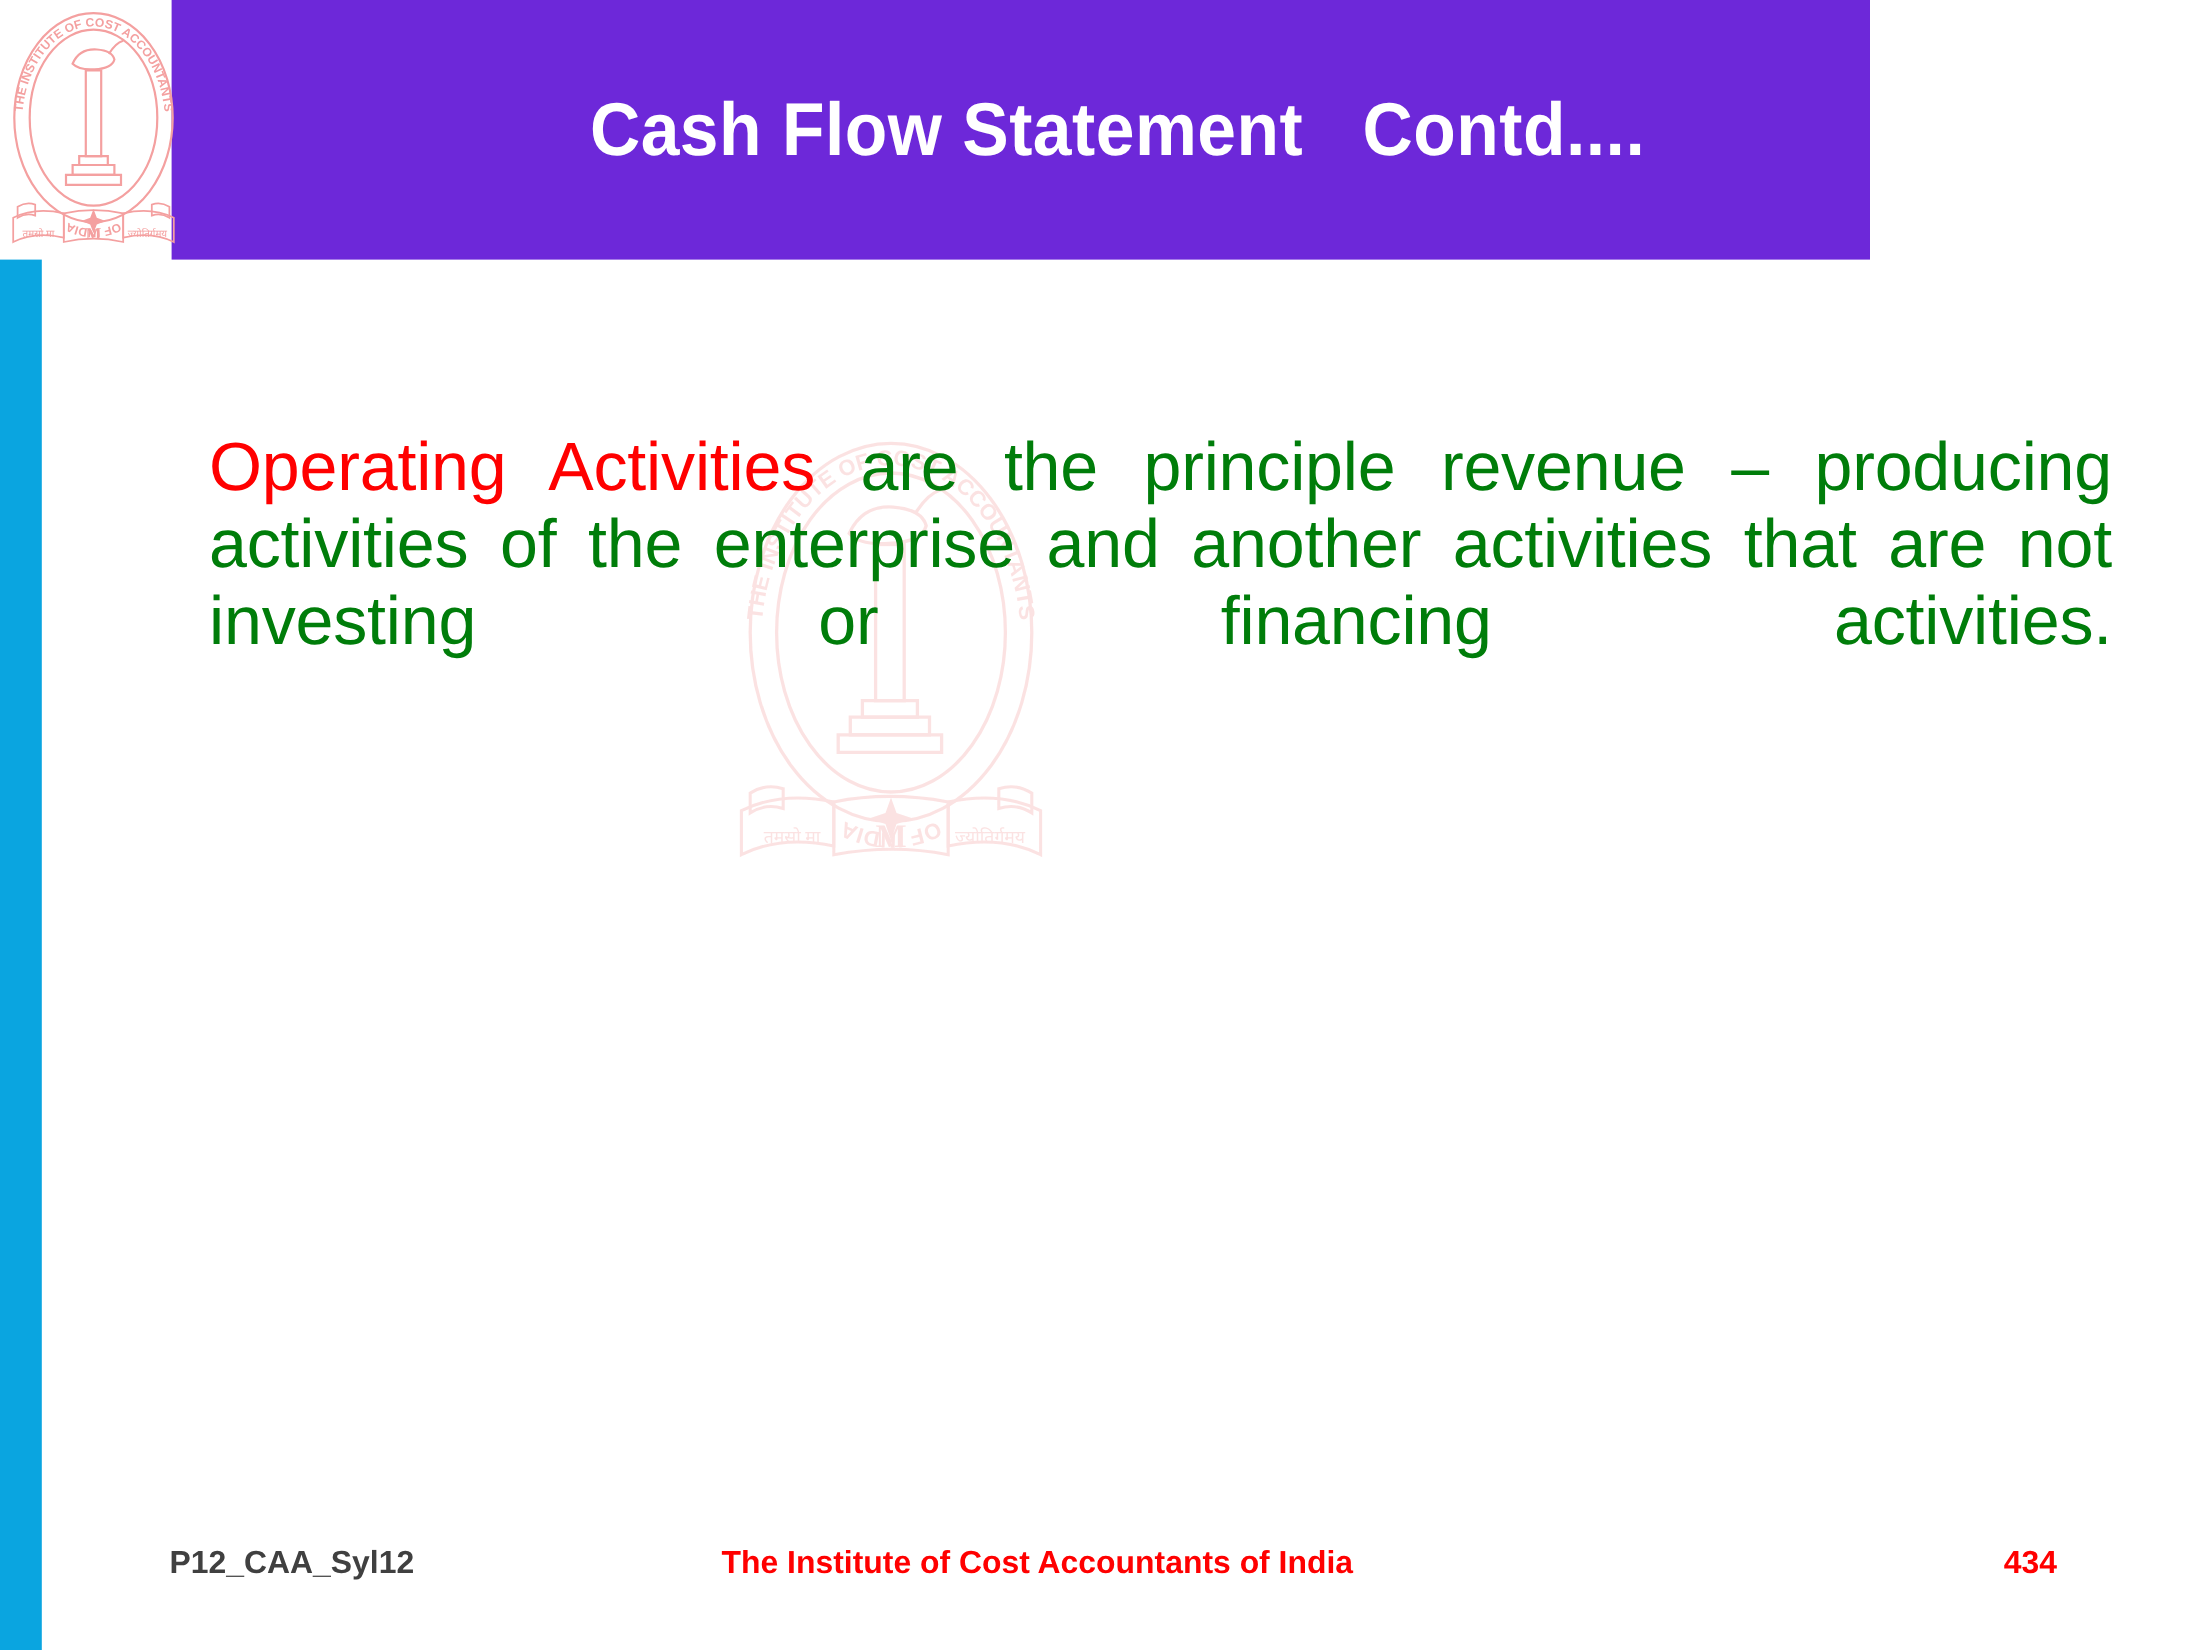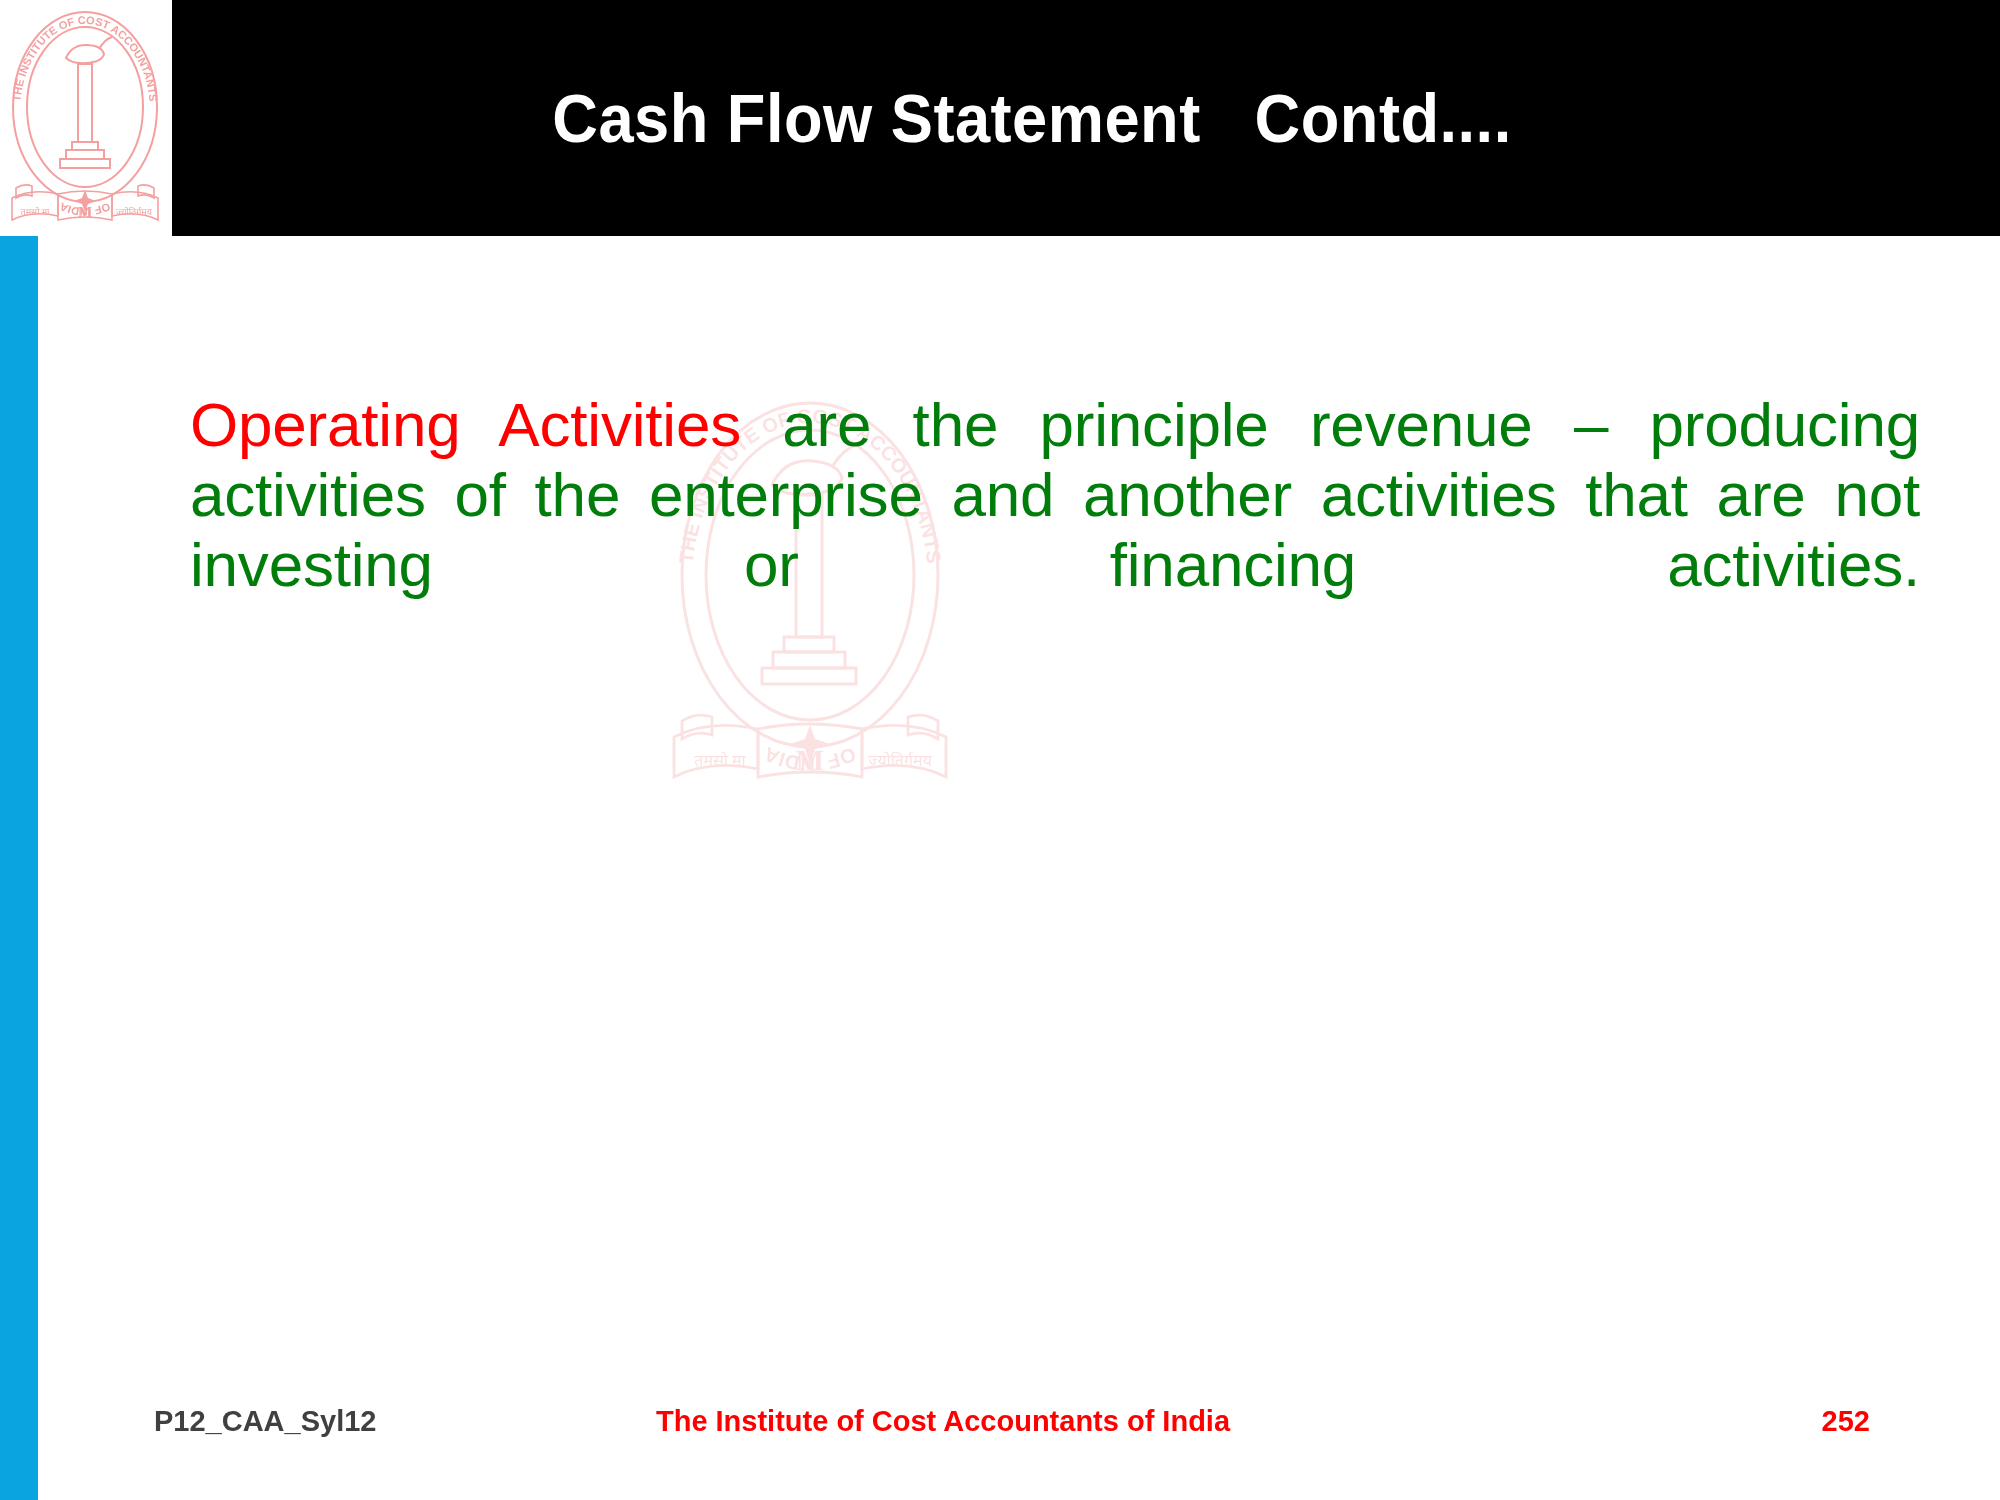--- a/index.html
+++ b/index.html
@@ -19,25 +19,25 @@
   .slide {
     position: absolute;
     inset: 0;
     background: #ffffff;
     overflow: hidden;
   }
 
   
   .header-band {
     position: absolute;
-    left: 172px;
-    top: 0;
-    width: 1828px;
+    left: 156px;
+    top: 0;
+    width: 1544px;
     height: 236px;
-    background: #000000;
+    background: #6d28d9;
     z-index: 2;
   }
   .header-title {
     position: absolute;
     left: 0;
     top: 0;
     width: 1720px;
     height: 236px;
     display: flex;
     align-items: center;
@@ -263,16 +263,16 @@
     </svg>
   </div>
 
   <div class="body-block">
     <p class="body-para"><span class="lead">Operating Activities</span><span> are the principle revenue – producing activities of the enterprise and another activities that are not investing or financing activities.</span></p>
   </div>
 
   <div class="footer">
     <div class="footer-left">P12_CAA_Syl12</div>
     <div class="footer-center">The Institute of Cost Accountants of India</div>
-    <div class="footer-right">252</div>
+    <div class="footer-right">434</div>
   </div>
 
 </div>
 
 </body></html>

